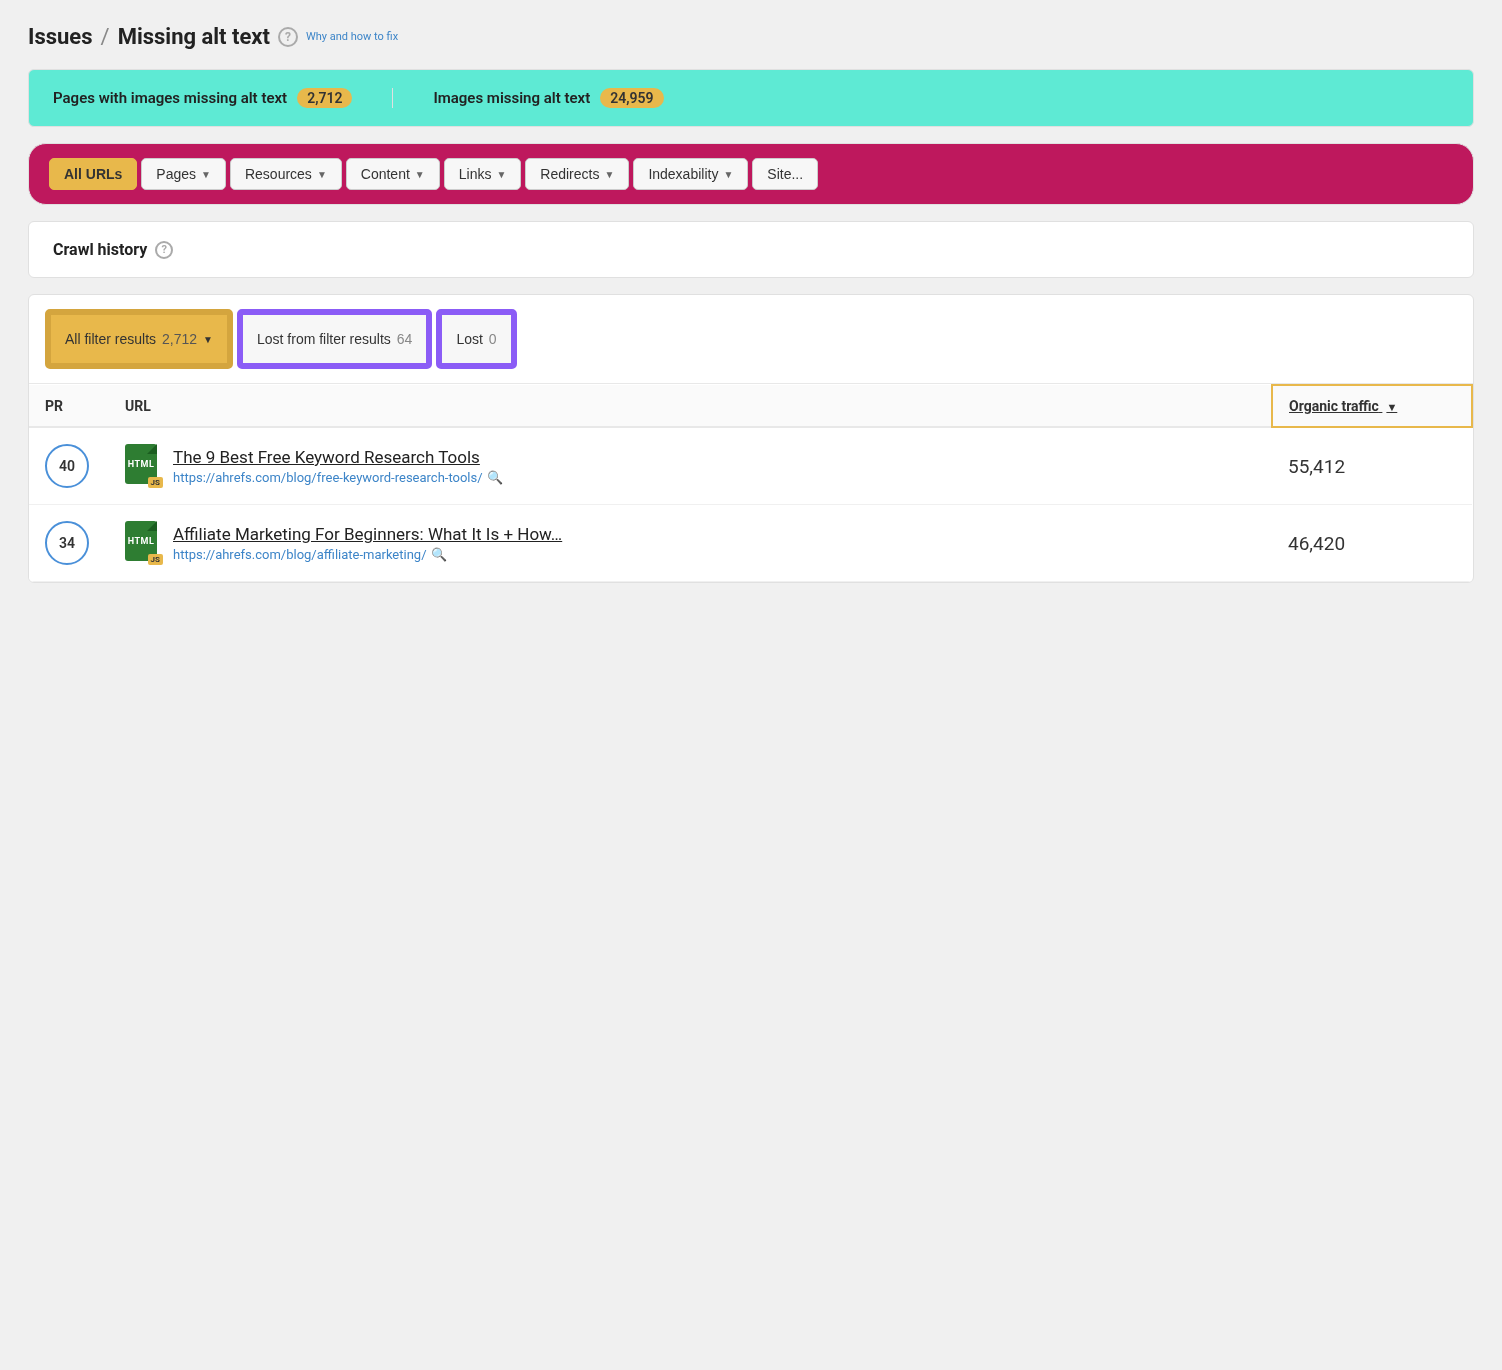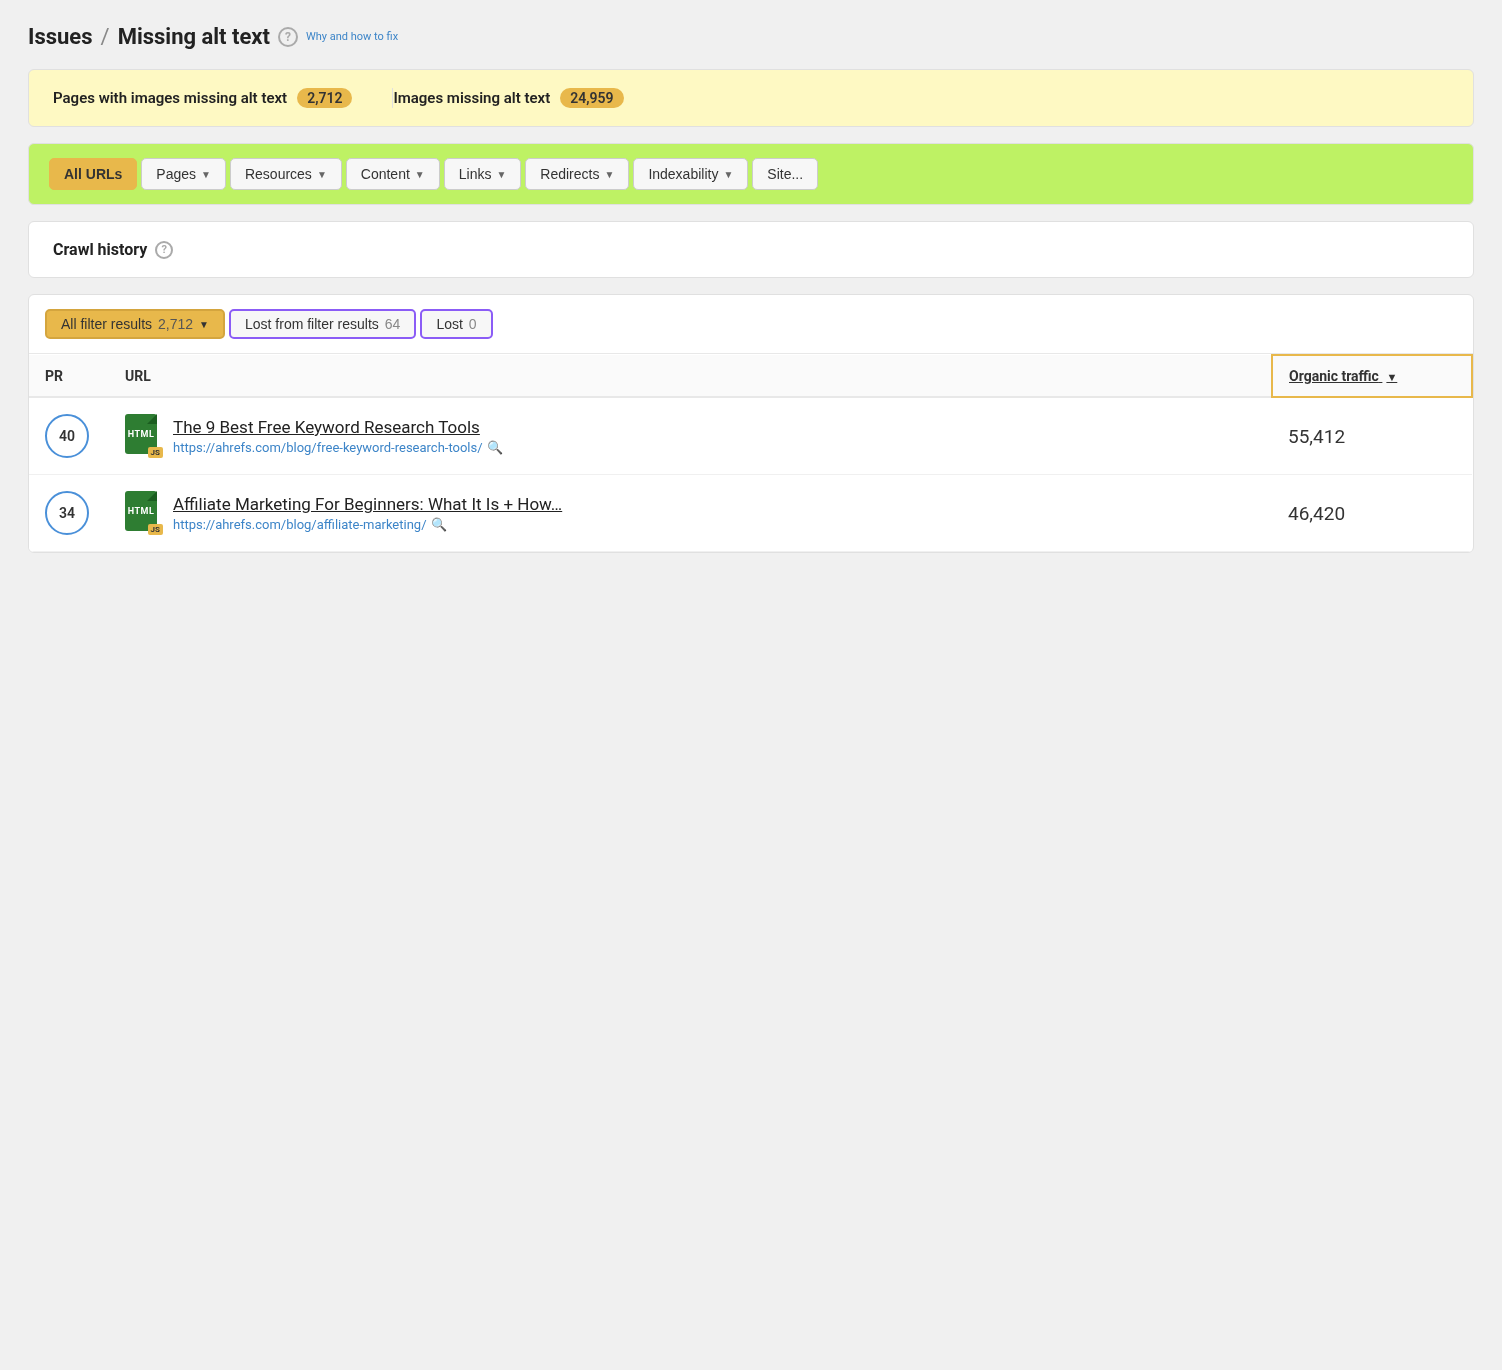--- a/index.html
+++ b/index.html
@@ -51,56 +51,57 @@
     }
     .breadcrumb-link {
       color: #3d85c8;
       font-size: 11px;
       cursor: pointer;
       text-decoration: none;
     }
 
     
     .stats-card {
-      background: #fef9c3;
+      background: #5eead4;
       border-radius: 6px;
       padding: 18px 24px;
       margin-bottom: 16px;
       display: flex;
       align-items: center;
       gap: 0;
       border: 1px solid #e0e0e0;
     }
     .stat-item {
       display: flex;
       align-items: center;
       gap: 10px;
       padding-right: 40px;
     }
     .stat-item + .stat-item {
       border-left: 1px solid #e0e0e0;
+      padding-left: 40px;
     }
     .stat-label {
       font-size: 15px;
       font-weight: 600;
       color: #222;
     }
     .stat-badge {
       background: #e8b84b;
       color: #333;
       border-radius: 12px;
       padding: 2px 10px;
       font-size: 14px;
       font-weight: 600;
     }
 
     
     .filter-bar {
-      background: #bef264;
-      border-radius: 6px;
+      background: #be185d;
+      border-radius: 18px;
       padding: 14px 20px;
       margin-bottom: 16px;
       display: flex;
       align-items: center;
       gap: 4px;
       border: 1px solid #e0e0e0;
       overflow: hidden;
     }
     .filter-btn {
       display: inline-flex;
@@ -169,23 +170,23 @@
       display: flex;
       align-items: center;
       gap: 4px;
       padding: 14px 16px;
       border-bottom: 1px solid #e8e8e8;
     }
     .sub-filter-btn {
       display: inline-flex;
       align-items: center;
       gap: 6px;
-      padding: 5px 14px;
+      padding: 16px 14px;
       border-radius: 5px;
-      border: 2px solid #8b5cf6;
+      border: 6px solid #8b5cf6;
       background: #f7f7f7;
       color: #333;
       font-size: 14px;
       cursor: pointer;
       white-space: nowrap;
     }
     .sub-filter-btn.active {
       background: #e8b84b;
       border-color: #d4a53e;
       color: #333;

